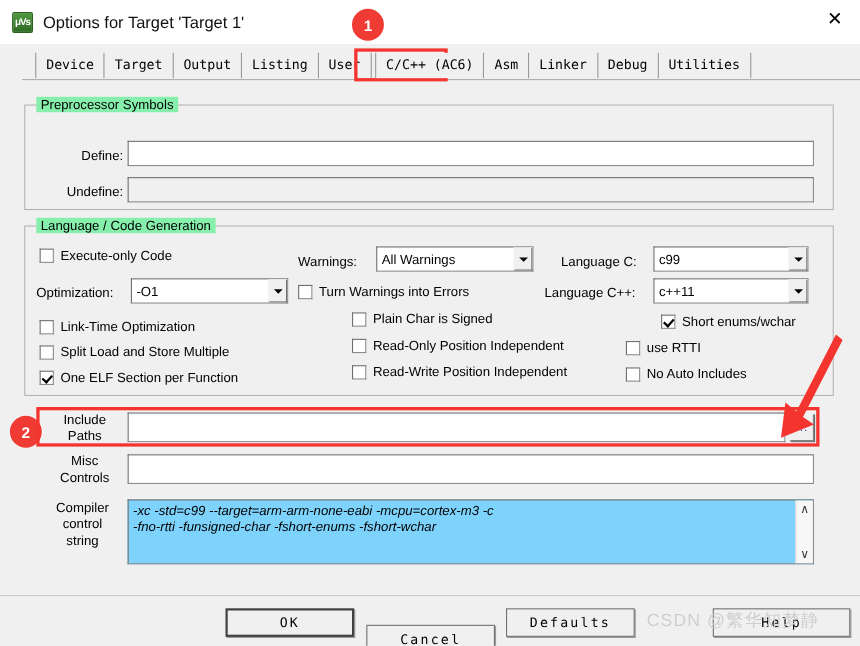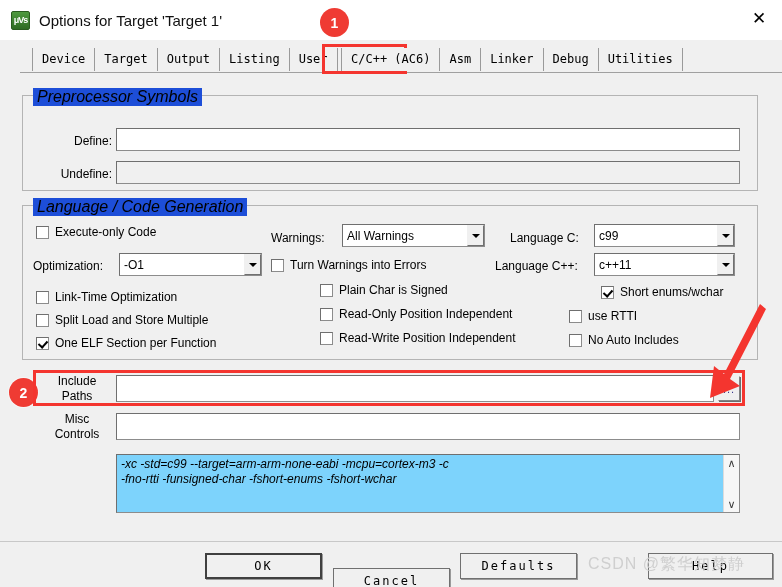--- a/index.html
+++ b/index.html
@@ -57,21 +57,21 @@
   #body{
     position:absolute;left:0;top:73px;width:782px;height:468px;background:#f0f0f0;
   }
   .group{
     position:absolute;
     border:1px solid #b4b4b4;
     background:transparent;
   }
   .group>.legend{
     position:absolute;top:-8px;left:10px;
-    background:#1d4ed8;padding:0 4px;font-size:16px;color:#000;font-style:italic;
+    background:#86efac;padding:0 4px;font-size:12px;color:#000;
   }
   .lbl{position:absolute;font-size:12px;color:#000;white-space:nowrap;}
   .lbl.r{text-align:right;}
   .lbl.c{text-align:center;}
   
   .tbox{
     position:absolute;background:#ffffff;
     border:1px solid #8c8c8c;border-top-color:#6f6f6f;border-left-color:#6f6f6f;
     box-sizing:border-box;font-size:12px;padding:2px 3px;color:#000;
     overflow:hidden;white-space:nowrap;
@@ -271,20 +271,23 @@
 
   <div class="lbl c" style="left:42px;top:301px;width:70px;white-space:pre-line;line-height:15px;">Include
 Paths</div>
   <div class="tbox" style="left:116px;top:302px;width:598px;height:27px;"></div>
   <div class="browse" style="left:718px;top:303px;width:22px;height:25px;">...</div>
 
   <div class="lbl c" style="left:42px;top:339px;width:70px;white-space:pre-line;line-height:15px;">Misc
 Controls</div>
   <div class="tbox" style="left:116px;top:340px;width:624px;height:27px;"></div>
 
+  <div class="lbl c" style="left:38px;top:381px;width:74px;white-space:pre-line;line-height:15px;">Compiler
+control
+string</div>
   <div class="tarea" style="left:116px;top:381px;width:624px;height:59px;">-xc -std=c99 --target=arm-arm-none-eabi -mcpu=cortex-m3 -c
 -fno-rtti -funsigned-char -fshort-enums -fshort-wchar</div>
   <div class="vscroll" style="left:723px;top:382px;height:57px;">
     <span>∧</span>
     <span>∨</span>
   </div>
 </div>
 
 <div id="footer">
   <div class="btn def" style="left:205px;top:11px;width:117px;">OK</div>

